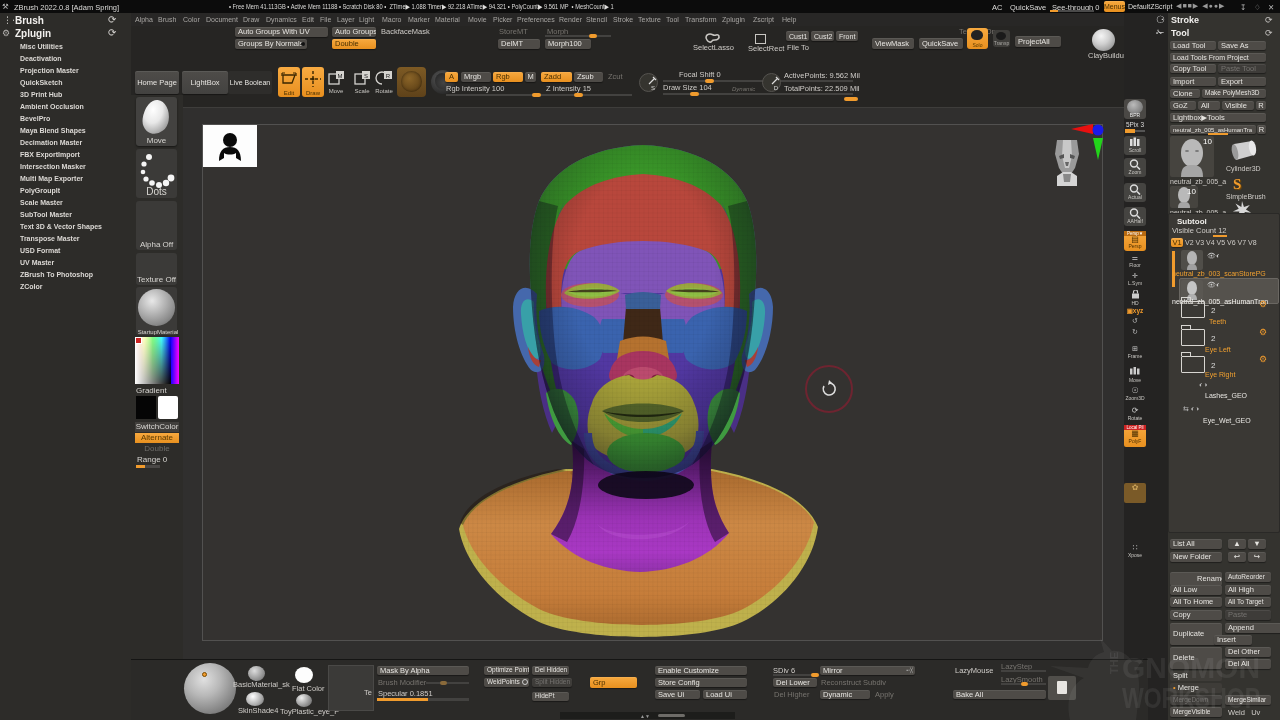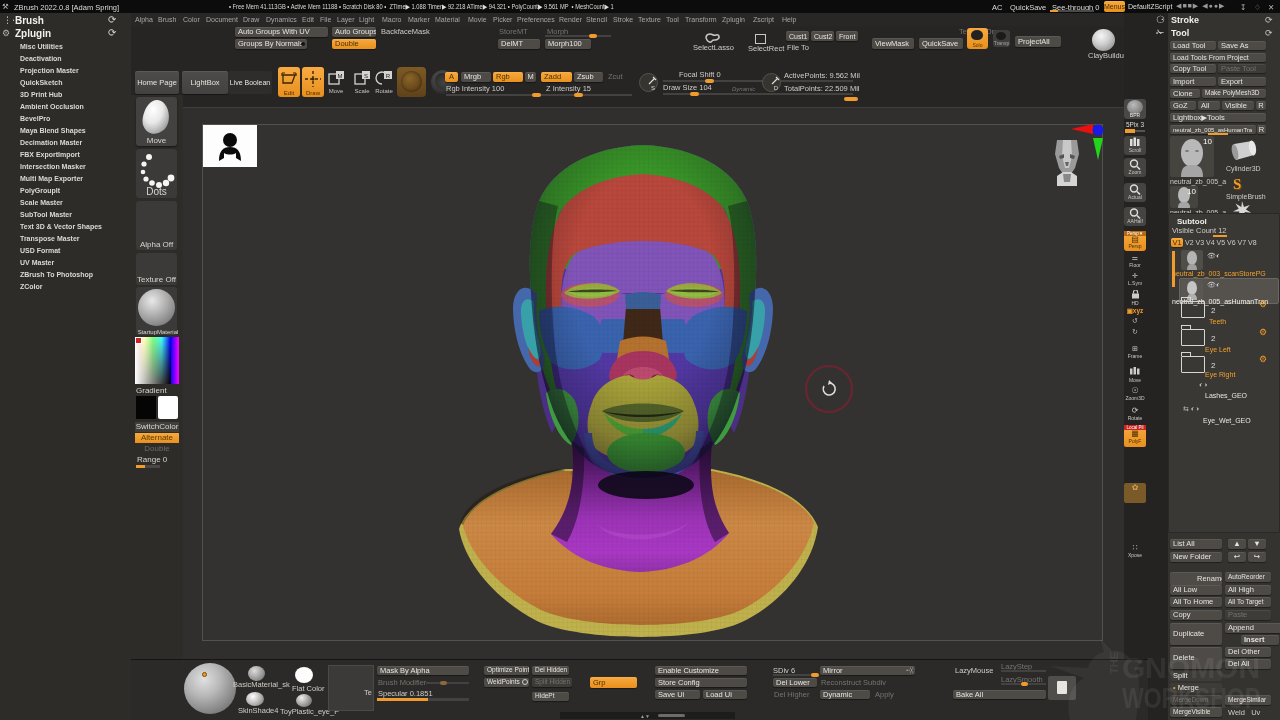--- a/index.html
+++ b/index.html
@@ -597,21 +597,21 @@
     <div class="btn" style="left:2px;top:559px;width:52px;height:14px;padding-left:27px;">Rename</div>
     <div class="btn" style="left:57px;top:559px;width:46px;height:10px;font-size:6.5px;">AutoReorder</div>
     <div class="btn" style="left:2px;top:572px;width:52px;height:10px;">All Low</div>
     <div class="btn" style="left:57px;top:572px;width:46px;height:10px;">All High</div>
     <div class="btn" style="left:2px;top:584px;width:52px;height:10px;">All To Home</div>
     <div class="btn" style="left:57px;top:584px;width:46px;height:10px;font-size:6.5px;">All To Target</div>
     <div class="btn" style="left:2px;top:597px;width:52px;height:10px;">Copy</div>
     <div class="btn dis" style="left:57px;top:597px;width:46px;height:10px;">Paste</div>
     <div class="btn" style="left:2px;top:610px;width:52px;height:22px;">Duplicate</div>
     <div class="btn" style="left:57px;top:610px;width:60px;height:10px;">Append</div>
-    <div class="btn" style="left:73px;top:622px;width:38px;height:10px;font-weight:bold;">Insert</div>
+    <div class="btn" style="left:46px;top:622px;width:38px;height:10px;">Insert</div>
     <div class="btn" style="left:2px;top:634px;width:52px;height:22px;">Delete</div>
     <div class="btn" style="left:57px;top:634px;width:46px;height:10px;">Del Other</div>
     <div class="btn" style="left:57px;top:646px;width:46px;height:10px;">Del All</div>
     <div class="btn" style="left:2px;top:658px;width:52px;height:10px;background:#3e3c38;box-shadow:none;">Split</div>
     <div class="btn" style="left:2px;top:670px;width:52px;height:10px;background:#3e3c38;box-shadow:none;"><span style="color:#f09b2d;margin-right:2px;">•</span>Merge</div>
     <div class="btn dis" style="left:2px;top:682px;width:52px;height:10px;font-size:6.5px;">MergeDown</div>
     <div class="btn" style="left:57px;top:682px;width:46px;height:10px;font-size:6.5px;">MergeSimilar</div>
     <div class="btn" style="left:2px;top:694px;width:52px;height:10px;font-size:6.5px;">MergeVisible</div>
     <div class="lbl" style="left:60px;top:696px;">Weld&nbsp;&nbsp;&nbsp;Uv</div>
   </div>

